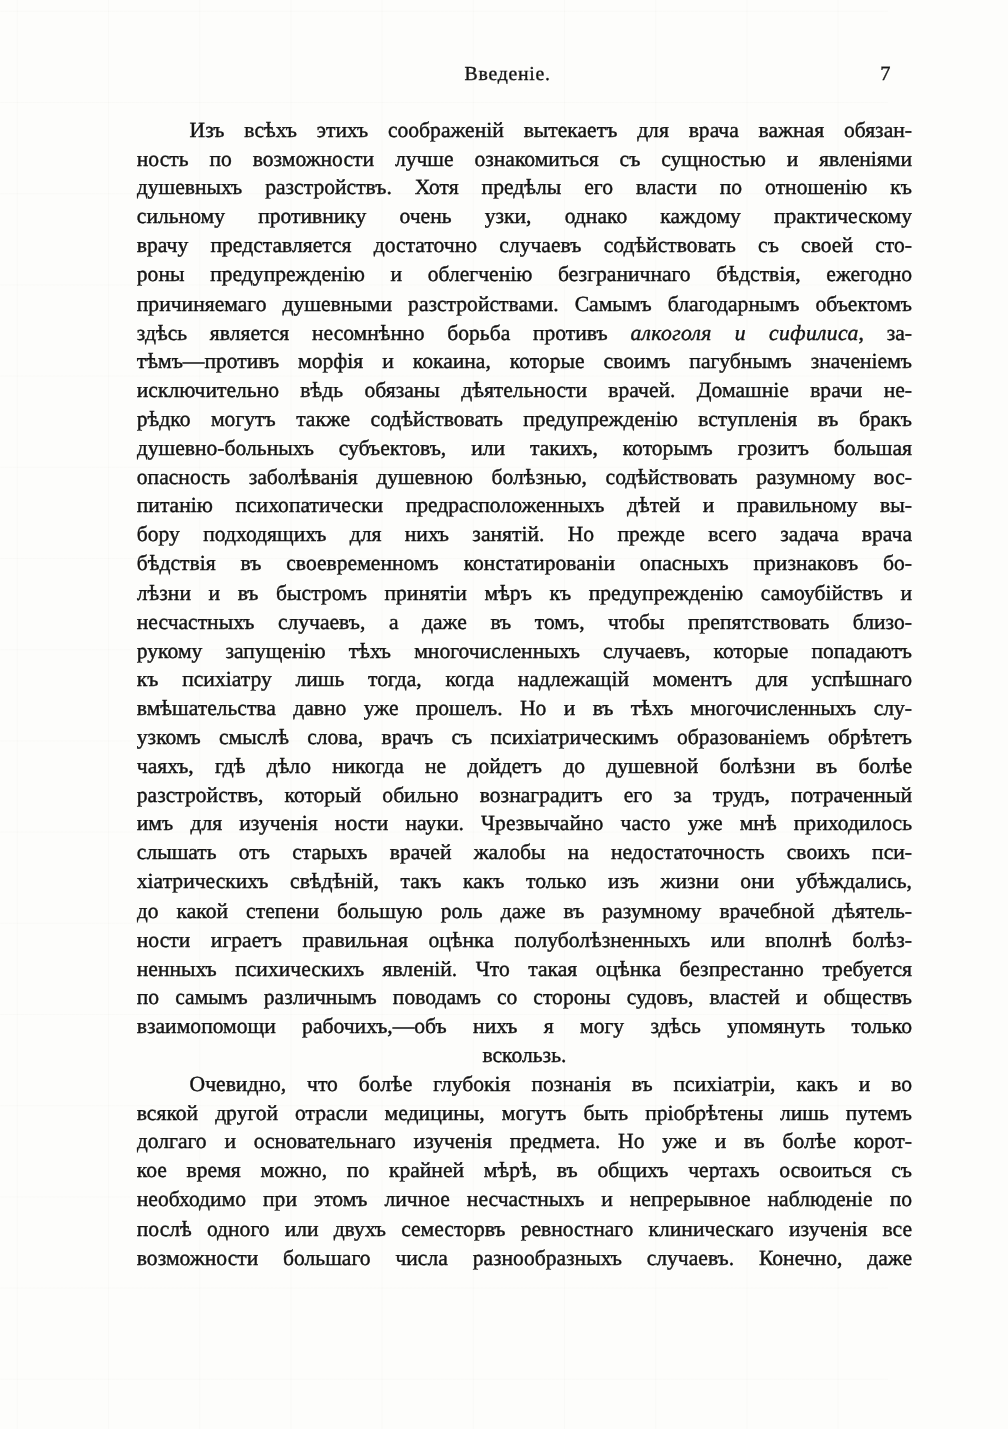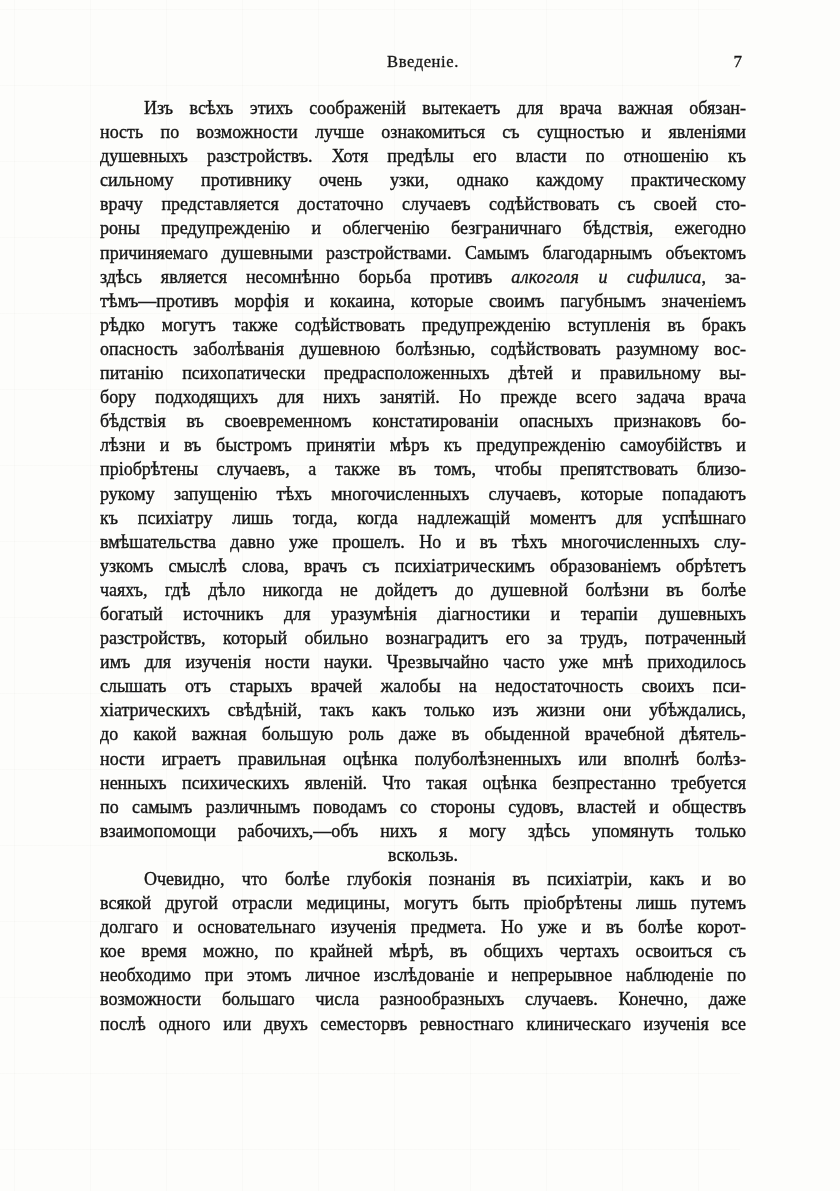--- a/index.html
+++ b/index.html
@@ -30,21 +30,21 @@
     -webkit-text-stroke:0.3px #141414;
   }
   .page-number{
     grid-column:3;
     text-align:right;
     font-size:17px;
     padding-right:4px;
     -webkit-text-stroke:0.3px #141414;
   }
   .text-block{
-    position:absolute;top:96px;left:100px;width:646px;
+    position:absolute;top:96px;left:114px;width:646px;
   }
   .paragraph{margin:0;}
   .line{
     height:24.1px;
     line-height:24.1px;
     overflow:hidden;
     font-size:18px;
     text-align:justify;
     -webkit-text-stroke:0.35px #141414;
     word-spacing:1px;
@@ -72,47 +72,48 @@
       <div class="paragraph">
         <div class="line indent"><span>Изъ всѣхъ этихъ соображеній вытекаетъ для врача важная обязан-</span></div>
         <div class="line"><span>ность по возможности лучше ознакомиться съ сущностью и явленіями</span></div>
         <div class="line"><span>душевныхъ разстройствъ.  Хотя предѣлы его власти по отношенію къ</span></div>
         <div class="line"><span>сильному противнику очень узки, однако каждому практическому</span></div>
         <div class="line"><span>врачу представляется достаточно случаевъ содѣйствовать съ своей сто-</span></div>
         <div class="line"><span>роны предупрежденію и облегченію безграничнаго бѣдствія, ежегодно</span></div>
         <div class="line"><span>причиняемаго душевными разстройствами. Самымъ благодарнымъ объектомъ</span></div>
         <div class="line"><span>здѣсь является несомнѣнно борьба противъ </span><i>алкоголя и сифилиса</i><span>, за-</span></div>
         <div class="line"><span>тѣмъ—противъ морфія и кокаина, которые своимъ пагубнымъ значеніемъ</span></div>
+        <div class="line"><span>исключительно вѣдь обязаны дѣятельности врачей.  Домашніе врачи не-</span></div>
         <div class="line"><span>рѣдко могутъ также содѣйствовать предупрежденію вступленія въ бракъ</span></div>
+        <div class="line"><span>душевно-больныхъ субъектовъ, или такихъ, которымъ грозитъ большая</span></div>
         <div class="line"><span>опасность заболѣванія душевною болѣзнью, содѣйствовать разумному вос-</span></div>
         <div class="line"><span>питанію психопатически предрасположенныхъ дѣтей и правильному вы-</span></div>
         <div class="line"><span>бору подходящихъ для нихъ занятій.  Но прежде всего задача врача</span></div>
         <div class="line"><span>бѣдствія въ своевременномъ констатированіи опасныхъ признаковъ бо-</span></div>
         <div class="line"><span>лѣзни и въ быстромъ принятіи мѣръ къ предупрежденію самоубійствъ и</span></div>
-        <div class="line"><span>пріобрѣтены случаевъ, а также въ томъ, чтобы препятствовать близо-</span></div>
+        <div class="line"><span>несчастныхъ случаевъ, а даже въ томъ, чтобы препятствовать близо-</span></div>
         <div class="line"><span>рукому запущенію тѣхъ многочисленныхъ случаевъ, которые попадаютъ</span></div>
         <div class="line"><span>къ психіатру лишь тогда, когда надлежащій моментъ для успѣшнаго</span></div>
         <div class="line"><span>вмѣшательства давно уже прошелъ.  Но и въ тѣхъ многочисленныхъ слу-</span></div>
         <div class="line"><span>узкомъ смыслѣ слова, врачъ съ психіатрическимъ образованіемъ обрѣтетъ</span></div>
         <div class="line"><span>чаяхъ, гдѣ дѣло никогда не дойдетъ до душевной болѣзни въ болѣе</span></div>
-        <div class="line"><span>богатый источникъ для уразумѣнія діагностики и терапіи душевныхъ</span></div>
         <div class="line"><span>разстройствъ, который обильно вознаградитъ его за трудъ, потраченный</span></div>
         <div class="line"><span>имъ для изученія ности науки.  Чрезвычайно часто уже мнѣ приходилось</span></div>
         <div class="line"><span>слышать отъ старыхъ врачей жалобы на недостаточность своихъ пси-</span></div>
         <div class="line"><span>хіатрическихъ свѣдѣній, такъ какъ только изъ жизни они убѣждались,</span></div>
-        <div class="line"><span>до какой важная большую роль даже въ обыденной врачебной дѣятель-</span></div>
+        <div class="line"><span>до какой степени большую роль даже въ разумному врачебной дѣятель-</span></div>
         <div class="line"><span>ности играетъ правильная оцѣнка полуболѣзненныхъ или вполнѣ болѣз-</span></div>
         <div class="line"><span>ненныхъ психическихъ явленій.  Что такая оцѣнка безпрестанно требуется</span></div>
         <div class="line"><span>по самымъ различнымъ поводамъ со стороны судовъ, властей и обществъ</span></div>
         <div class="line"><span>взаимопомощи рабочихъ,—объ нихъ я могу здѣсь упомянуть только</span></div>
         <div class="line last"><span>вскользь.</span></div>
       </div>
       <div class="paragraph">
         <div class="line indent"><span>Очевидно, что болѣе глубокія познанія въ психіатріи, какъ и во</span></div>
         <div class="line"><span>всякой другой отрасли медицины, могутъ быть пріобрѣтены лишь путемъ</span></div>
         <div class="line"><span>долгаго и основательнаго изученія предмета. Но уже и въ болѣе корот-</span></div>
         <div class="line"><span>кое время можно, по крайней мѣрѣ, въ общихъ чертахъ освоиться съ</span></div>
-        <div class="line"><span>необходимо при этомъ личное изслѣдованіе и непрерывное наблюденіе по</span></div>
+        <div class="line"><span>необходимо при этомъ личное несчастныхъ и непрерывное наблюденіе по</span></div>
+        <div class="line"><span>послѣ одного или двухъ семесторвъ ревностнаго клиническаго изученія все</span></div>
         <div class="line"><span>возможности большаго числа разнообразныхъ случаевъ.  Конечно, даже</span></div>
-        <div class="line"><span>послѣ одного или двухъ семесторвъ ревностнаго клиническаго изученія все</span></div>
       </div>
     </div>
 </div>
 
 </body></html>

